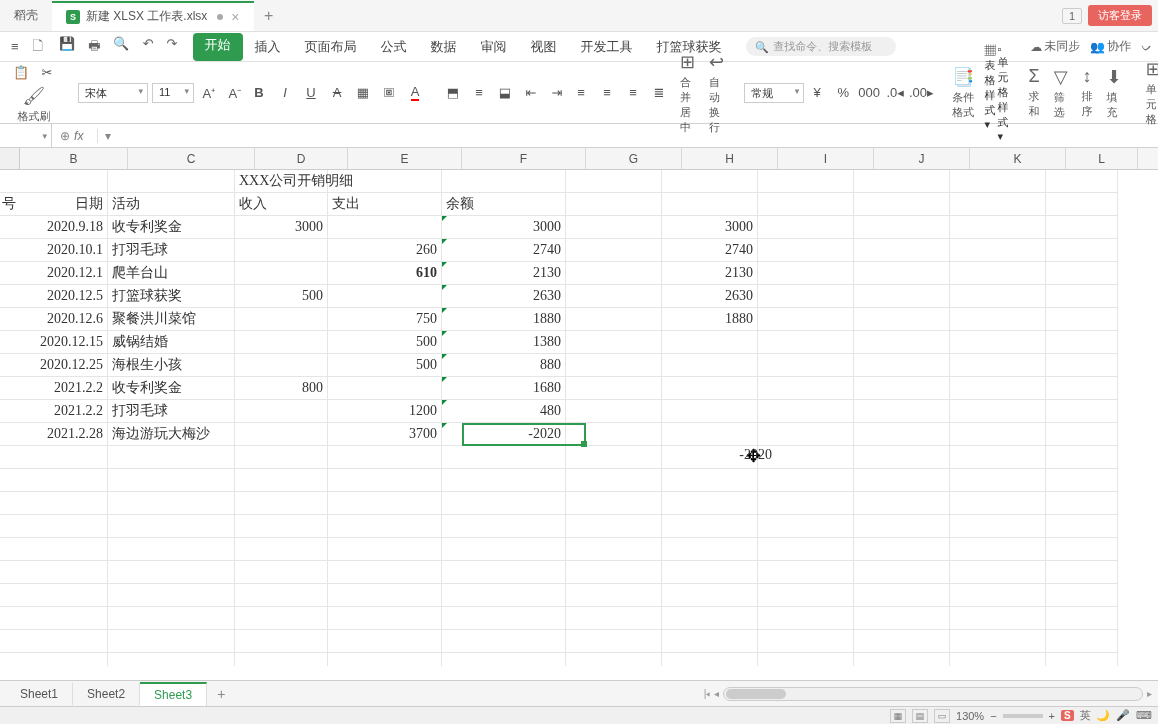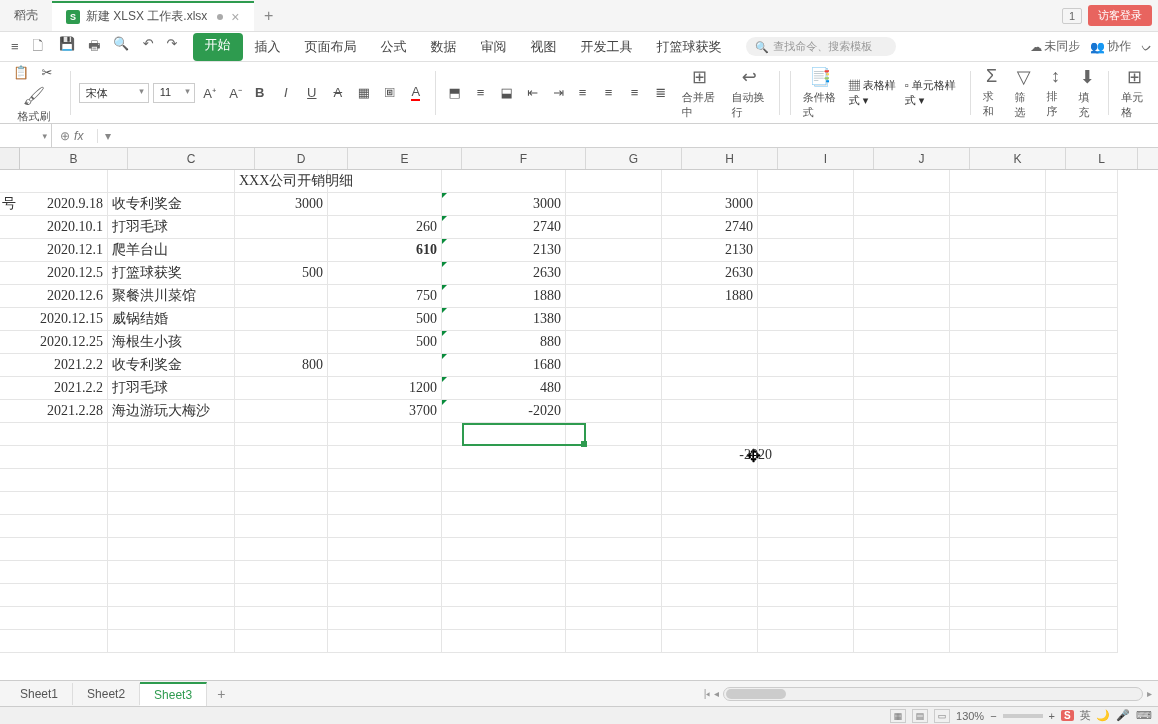--- a/index.html
+++ b/index.html
@@ -197,20 +197,32 @@
   </div>
   <div class="ribbon-group tall">
       <span class="big-icon">⊞</span>
       <span>合并居中</span>
     </div>
   <div class="ribbon-group tall">
       <span class="big-icon">↩</span>
       <span>自动换行</span>
     </div>
   <div class="divider"></div>
+  <div class="ribbon-two-col">
+    <div class="ribbon-row">
+        <div class="num-format"><span>常规</span></div>
+      </div>
+    <div class="ribbon-row">
+      <span class="mini-btn">¥</span>
+      <span class="mini-btn">%</span>
+      <span class="mini-btn">000</span>
+      <span class="mini-btn">.0◂</span>
+      <span class="mini-btn">.00▸</span>
+    </div>
+  </div>
   <div class="divider"></div>
   <div class="ribbon-group tall">
       <span class="big-icon">📑</span>
       <span>条件格式</span>
     </div>
   <div class="ribbon-two-col">
     <span style="font-size:11px;">▦ <span>表格样式</span> ▾</span>
     <span style="font-size:11px;">▫ <span>单元格样式</span> ▾</span>
   </div>
   <div class="divider"></div>
@@ -272,20 +284,33 @@
           <div class="cell col-E" style="width: 114px;"></div>
           <div class="cell col-F" style="width: 124px;"></div>
           <div class="cell col-G" style="width: 96px;"></div>
           <div class="cell col-H" style="width: 96px;"></div>
           <div class="cell col-I" style="width: 96px;"></div>
           <div class="cell col-J" style="width: 96px;"></div>
           <div class="cell col-K" style="width: 96px;"></div>
           <div class="cell col-L" style="width: 72px;"></div>
         </div>
         <div class="cell-row">
+          <div class="cell col-B text-right" style="width: 108px;">日期</div>
+          <div class="cell col-C text-left" style="width: 127px;">活动</div>
+          <div class="cell col-D text-left" style="width: 93px;">收入</div>
+          <div class="cell col-E text-left" style="width: 114px;">支出</div>
+          <div class="cell col-F text-left" style="width: 124px;">余额</div>
+          <div class="cell col-G" style="width: 96px;"></div>
+          <div class="cell col-H" style="width: 96px;"></div>
+          <div class="cell col-I" style="width: 96px;"></div>
+          <div class="cell col-J" style="width: 96px;"></div>
+          <div class="cell col-K" style="width: 96px;"></div>
+          <div class="cell col-L" style="width: 72px;"></div>
+        </div>
+        <div class="cell-row">
           <div class="cell col-B text-right" style="width: 108px;">2020.9.18</div>
           <div class="cell col-C text-left" style="width: 127px;">收专利奖金</div>
           <div class="cell col-D text-right" style="width: 93px;">3000</div>
           <div class="cell col-E" style="width: 114px;"></div>
           <div class="cell col-F text-right has-marker" style="width: 124px;">3000</div>
           <div class="cell col-G" style="width: 96px;"></div>
           <div class="cell col-H text-right" style="width: 96px;">3000</div>
           <div class="cell col-I" style="width: 96px;"></div>
           <div class="cell col-J" style="width: 96px;"></div>
           <div class="cell col-K" style="width: 96px;"></div>

